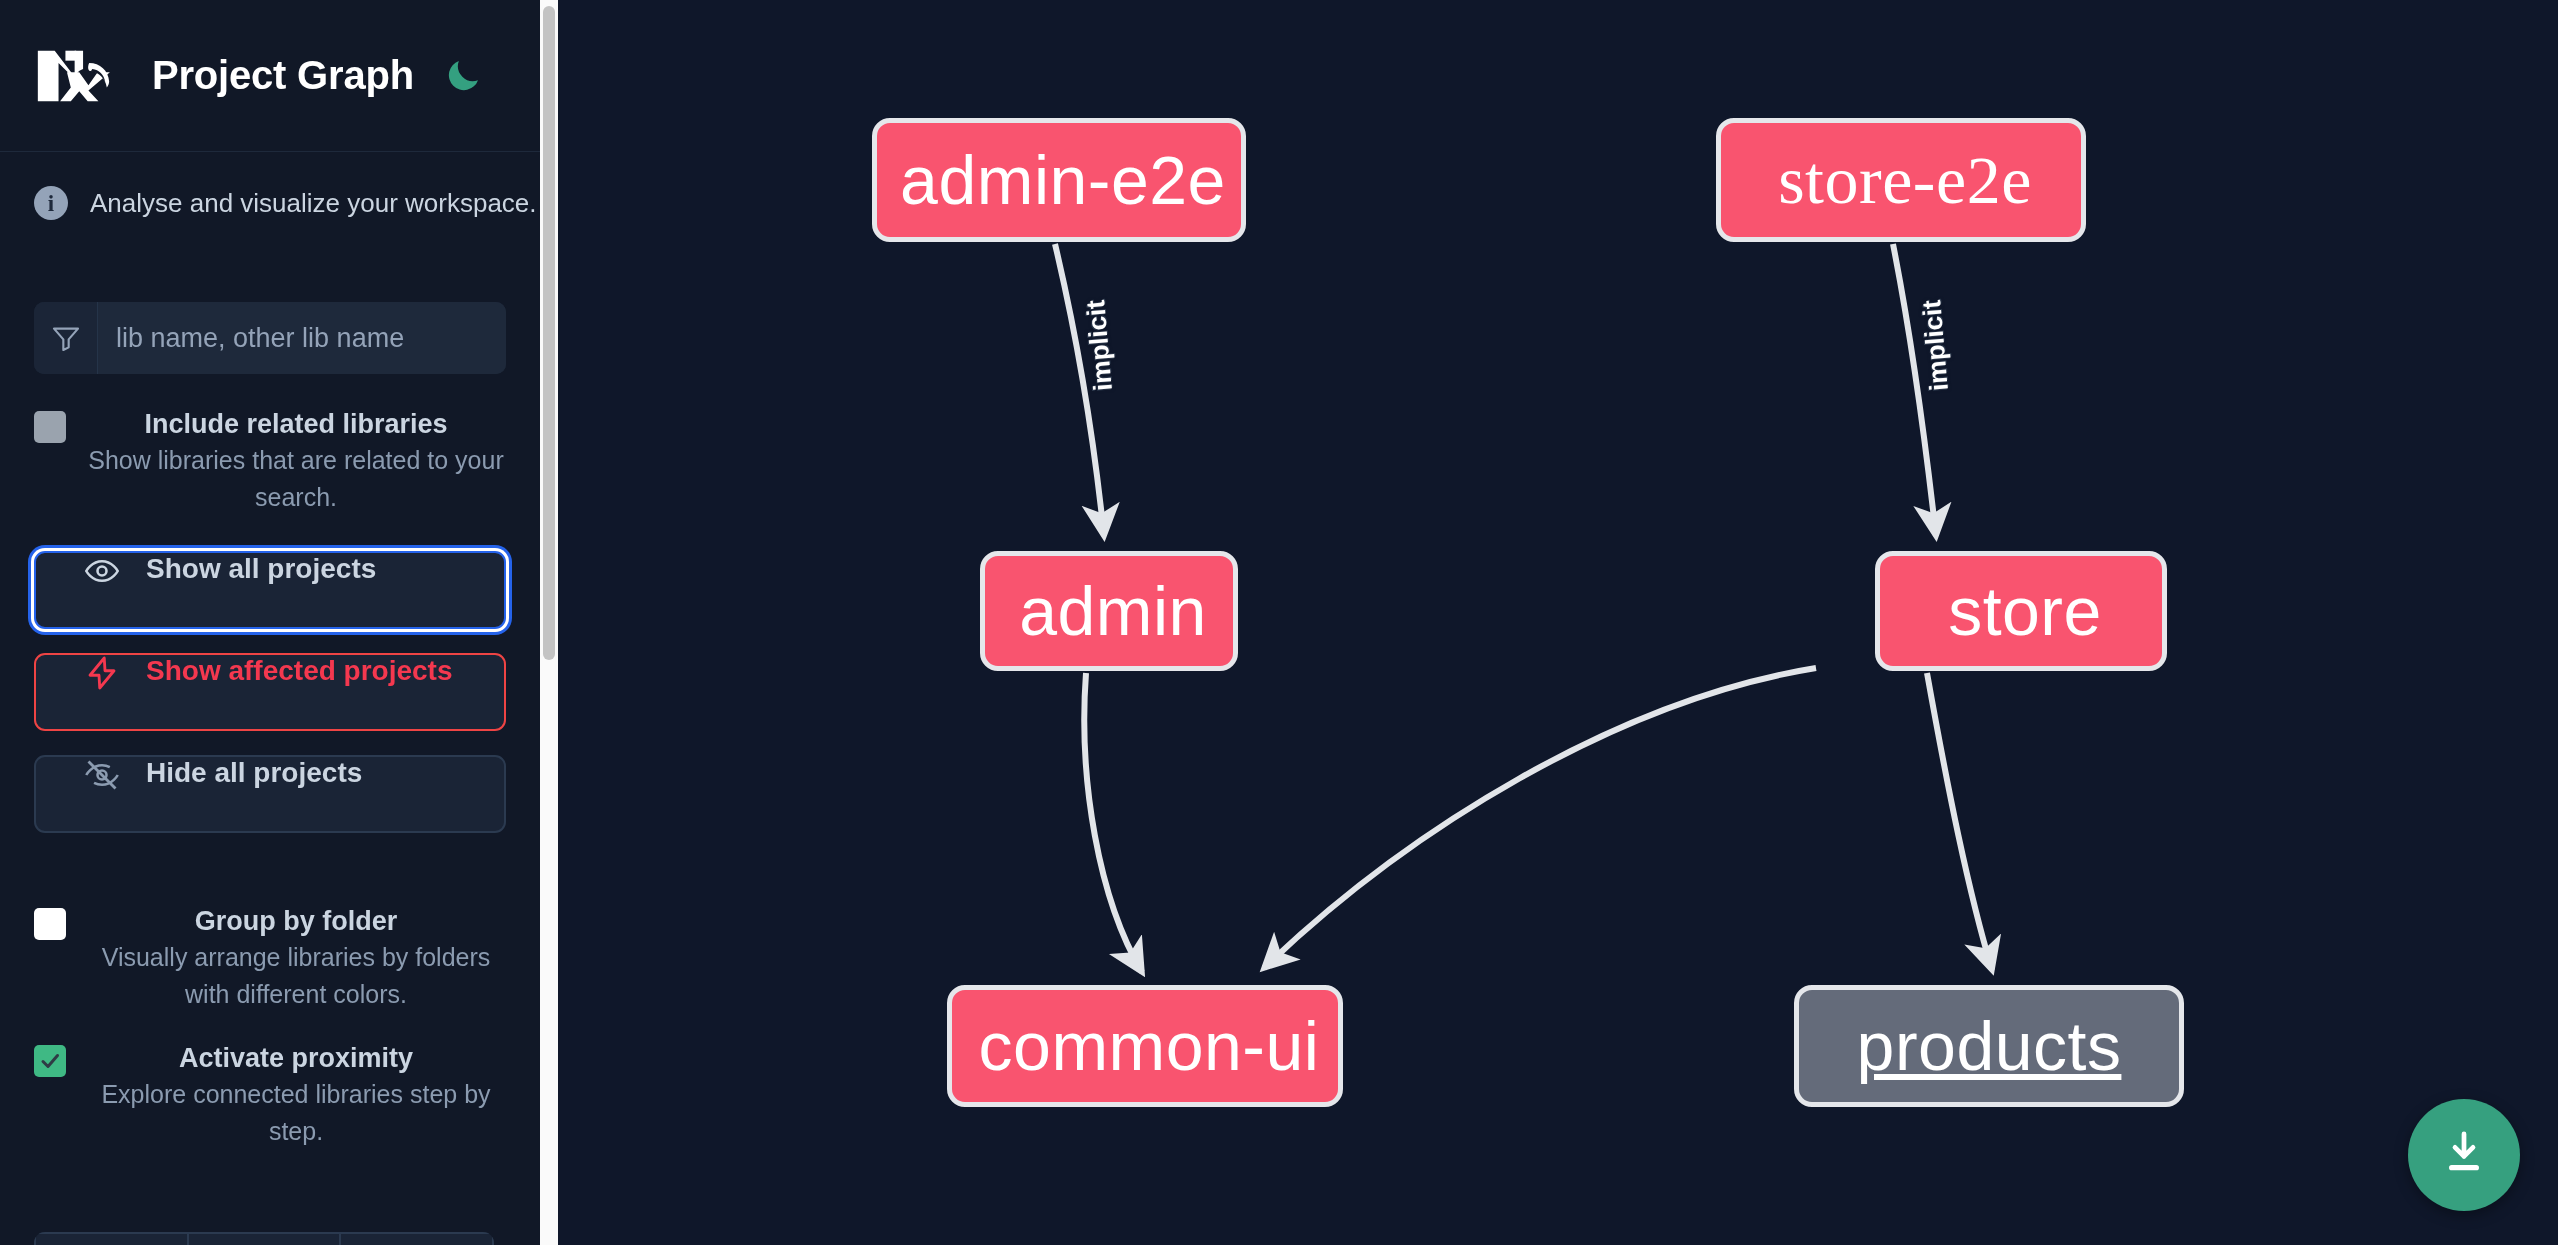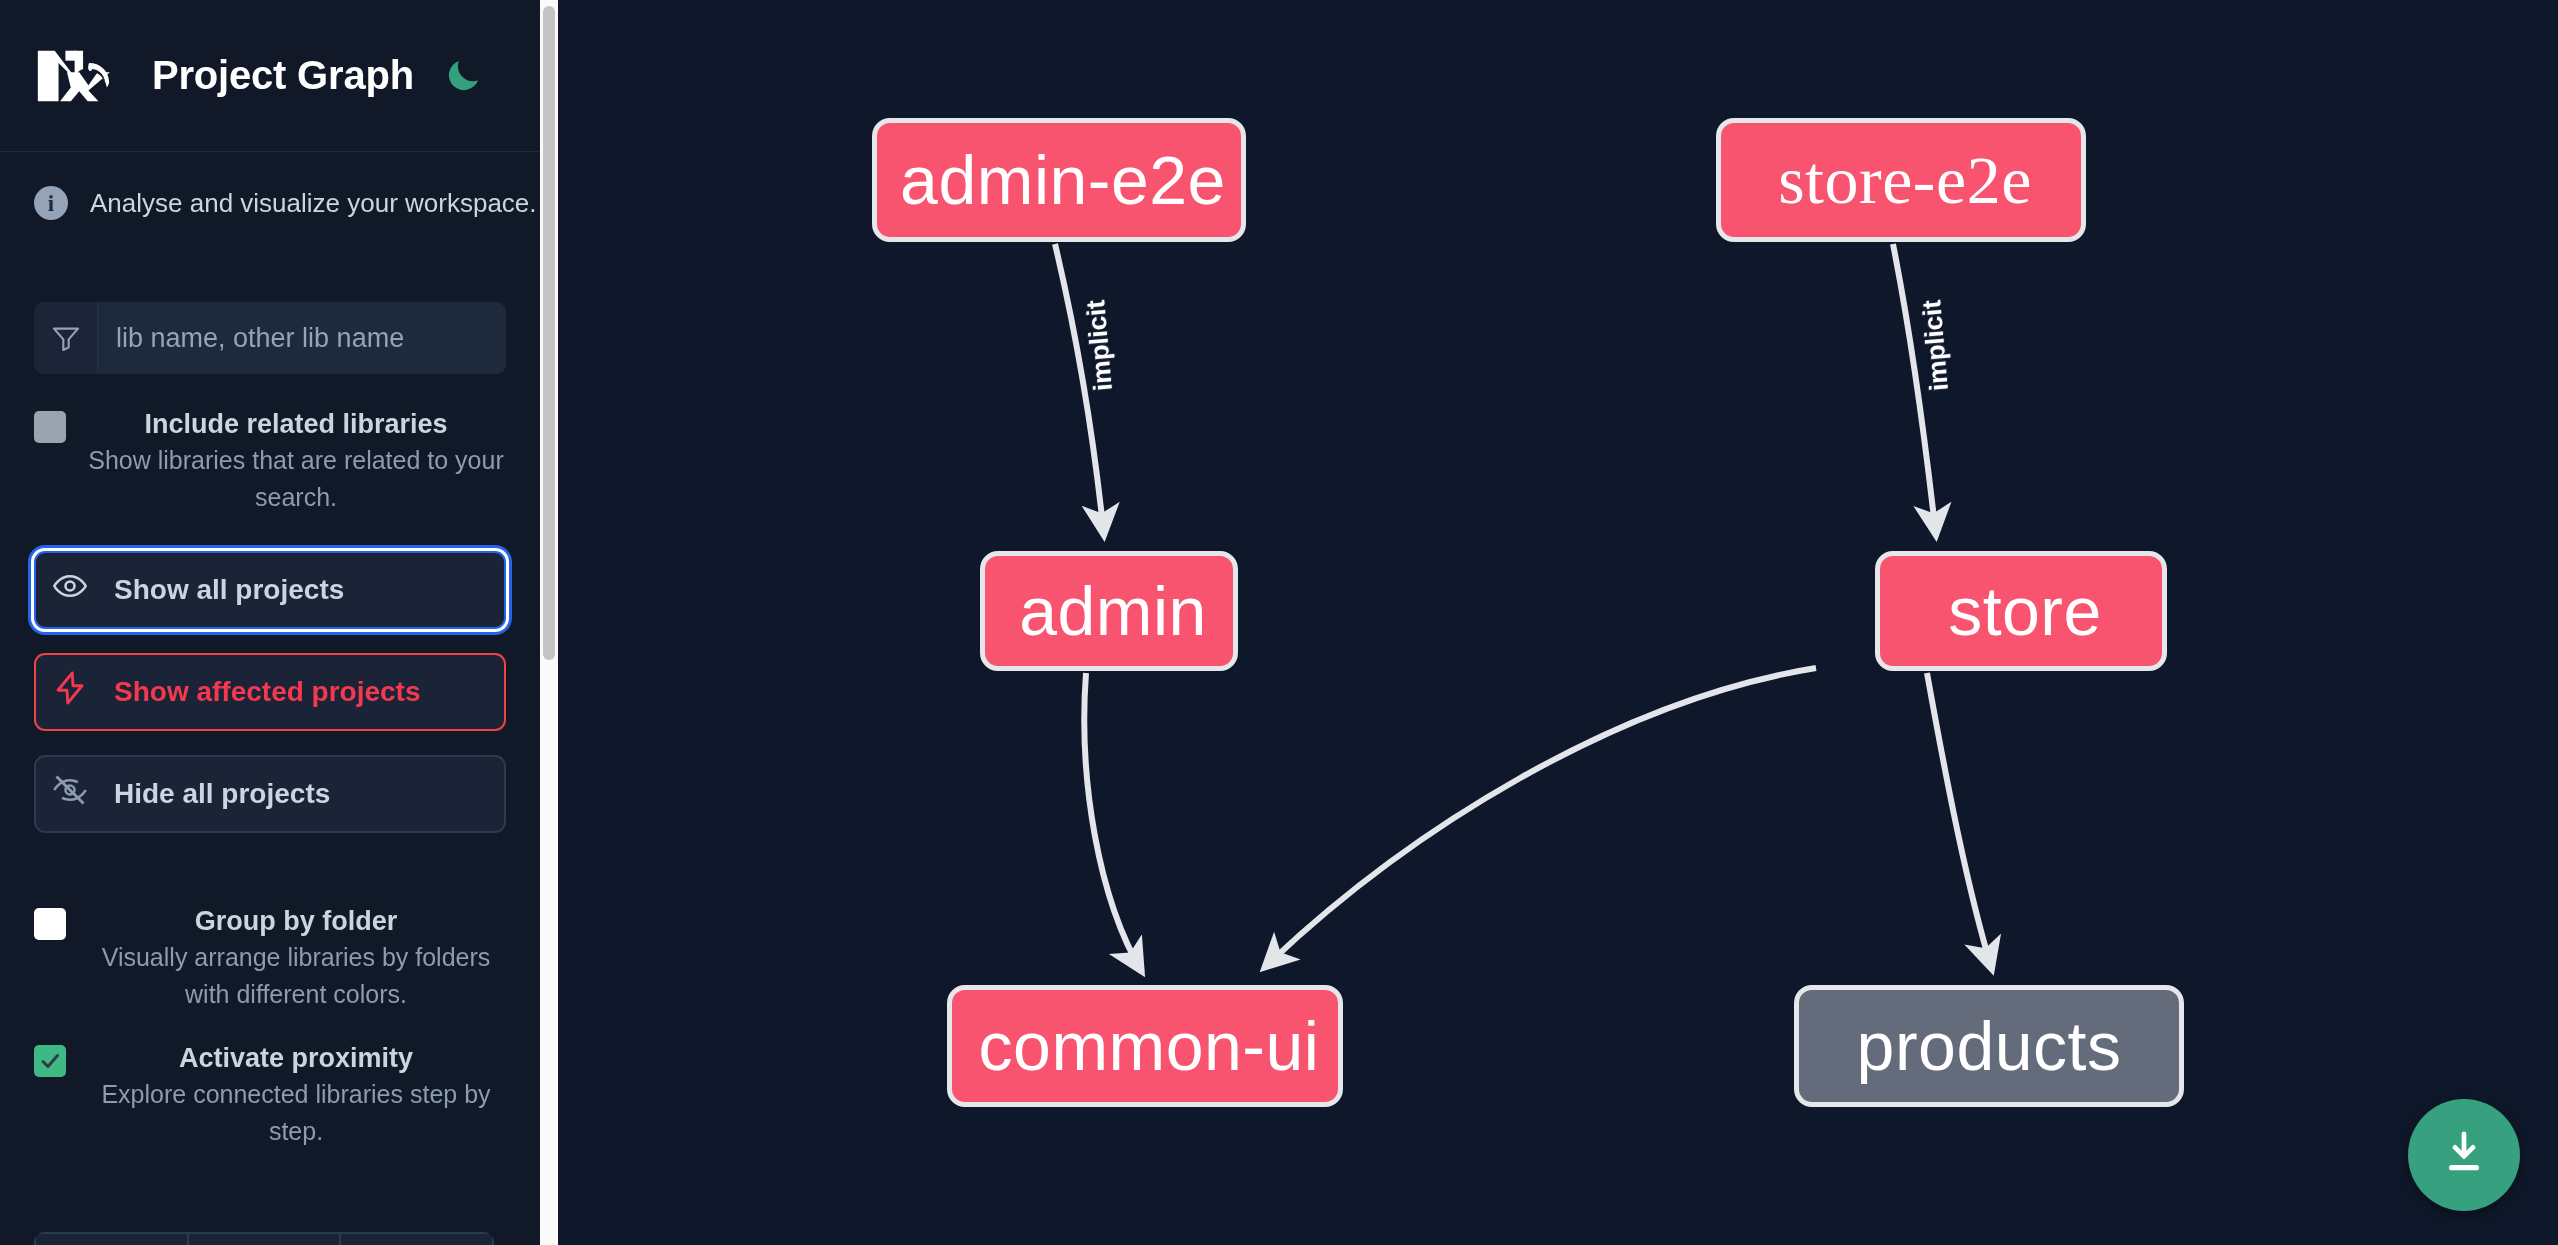--- a/index.html
+++ b/index.html
@@ -111,23 +111,22 @@
   .cb svg { display: block; }
   .cb-texts { flex: 1 1 auto; }
   .cb-title { font-size: 27px; font-weight: 700; color: #cbd5e1; line-height: 1.35; }
   .cb-desc  { font-size: 25px; color: #8b9bb0; line-height: 1.45; margin-top: 0; }
 
   .btn {
     margin: 0 34px;
     height: 78px;
     border-radius: 11px;
     display: flex;
-    align-items: center;
     gap: 26px;
-    padding: 0 16px;
+    padding: 0 48px;
     cursor: pointer;
     background: #1a2436;
     border: 2px solid #2b3a50;
     font-size: 28px;
     font-weight: 700;
     color: #cbd5e1;
   }
   .btn-label { white-space: nowrap; }
   .btn.focused {
     border-color: #2563eb;
@@ -356,21 +355,21 @@
     </svg>
 
     <div class="edge-label" style="left:496px; top:330px; transform:rotate(-95deg);">implicit</div>
     <div class="edge-label" style="left:1332px; top:330px; transform:rotate(-95deg);">implicit</div>
 
     <div class="node pink" style="left:314px; top:118px;  width:374px; height:124px;">admin-e2e</div>
     <div class="node pink" style="left:1158px; top:118px; width:370px; height:124px;font-family:Liberation Serif, serif;">store-e2e</div>
     <div class="node pink" style="left:422px; top:551px;  width:258px; height:120px;">admin</div>
     <div class="node pink" style="left:1317px; top:551px; width:292px; height:120px;">store</div>
     <div class="node pink" style="left:389px; top:985px;  width:396px; height:122px;">common-ui</div>
-    <div class="node grey" style="left:1236px; top:985px; width:390px; height:122px;">products</div>
+    <div class="node grey" style="left:1236px; top:985px; width:390px; height:122px;text-decoration:underline;">products</div>
 
     <div id="download-btn">
       <span>
         <svg width="54" height="54" viewBox="0 0 24 24" aria-hidden="true">
           <path fill="none" stroke="#ffffff" stroke-width="2.1" stroke-linecap="round" stroke-linejoin="round" d="M12 3.5v10m0 0 4-4m-4 4-4-4"></path>
           <line x1="6.5" y1="18.5" x2="17.5" y2="18.5" stroke="#ffffff" stroke-width="2.3" stroke-linecap="round"></line>
         </svg>
       </span>
     </div>
 

